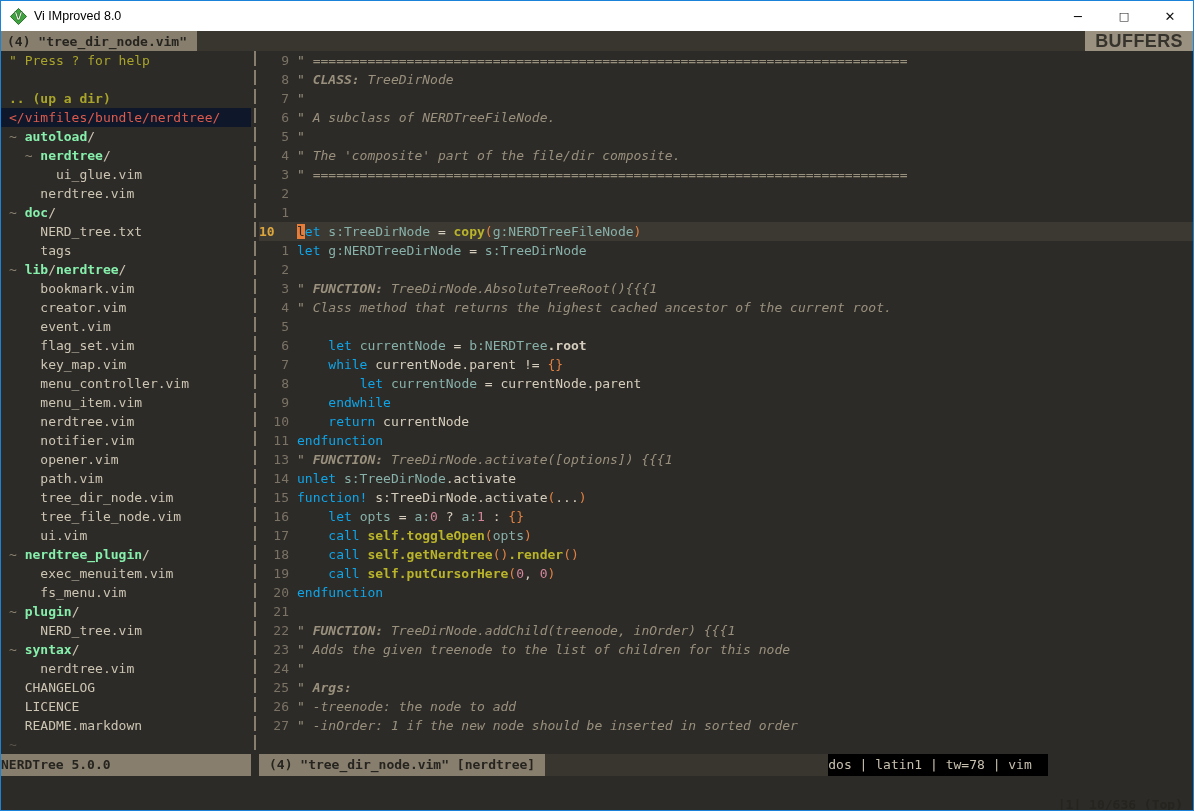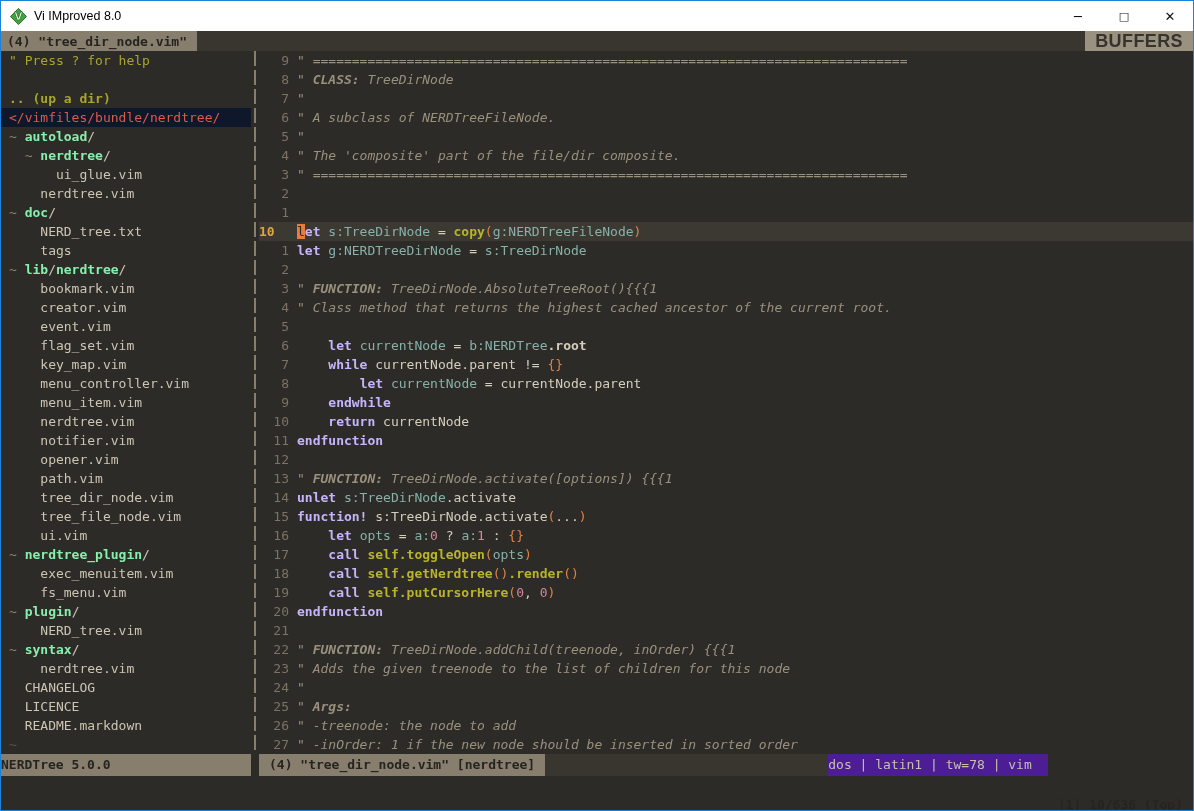--- a/index.html
+++ b/index.html
@@ -36,21 +36,21 @@
   .sidebar .row { padding-left:8px; }
   .hl-row { background:#0f172a; }
   .code-row { display:flex; }
   .cur-row { background:#3c3933; }
   .gut { width:30px; flex:none; text-align:right; color:#7b7366; }
   .gut.curnum { text-align:left; color:#dda63d; font-weight:bold; }
   .ctext { padding-left:8px; white-space:pre; }
   
   .s-fg  { color:#d5cdbd; }
   .s-fgb { color:#d5cdbd; font-weight:bold; }
-  .s-kw  { color:#c4b5fd;font-weight:bold; }
+  .s-kw  { color:#0ea5e9; }
   .s-id  { color:#88b1aa; }
   .s-fn  { color:#b9b42a; font-weight:bold; }
   .s-br  { color:#e08243; }
   .s-num { color:#d3869b; }
   .s-cm  { color:#99907e; font-style:italic; }
   .s-cmb { color:#99907e; font-style:italic; font-weight:bold; }
   .s-cur { background:#e87d3a; color:#2d2b27; }
   
   .s-help  { color:#a9a52b; }
   .s-updir { color:#a9a52b; font-weight:bold; }
@@ -60,21 +60,21 @@
   .s-dim   { color:#8a8170; }
   .s-file  { color:#cdc5b4; }
   .s-tilde { color:#57534a; }
   
   .statusline { height:22px; display:flex; font-size:13px; align-items:stretch; }
   .st-seg { background:#877e6e; color:#26241f; font-weight:bold; line-height:22px; white-space:pre; }
   .st-left { width:250px; }
   .st-gap { width:8px; background:#2d2b27; }
   .st-mid { padding:0 10px; }
   .st-fill { flex:1; background:#39352f; }
-  .st-flags { background:#4c1d95; color:#c8c0af; line-height:22px; padding-right:16px; white-space:pre; }
+  .st-flags { background:#000000; color:#c8c0af; line-height:22px; padding-right:16px; white-space:pre; }
   .st-ruler { padding:0 10px;margin-top:40px; }
   
   .cmdline { height:34px; background:#2d2b27; }
 </style>
 </head>
 <body>
 
 <div class="titlebar">
   <svg class="vim-icon" viewBox="0 0 20 20">
     <polygon points="10,0.5 19.5,10 10,19.5 0.5,10" fill="#3fa33f" stroke="#1c5c1c" stroke-width="1"></polygon>
@@ -152,21 +152,20 @@
         <div class="row code-row"><span class="gut">2</span><span class="ctext"></span></div>
         <div class="row code-row"><span class="gut">3</span><span class="ctext"><span class="s-cm">" </span><span class="s-cmb">FUNCTION:</span><span class="s-cm"> TreeDirNode.AbsoluteTreeRoot(){{{1</span></span></div>
         <div class="row code-row"><span class="gut">4</span><span class="ctext"><span class="s-cm">" Class method that returns the highest cached ancestor of the current root.</span></span></div>
         <div class="row code-row"><span class="gut">5</span></div>
         <div class="row code-row"><span class="gut">6</span><span class="ctext"><span class="s-fg">    </span><span class="s-kw">let</span><span class="s-fg"> </span><span class="s-id">currentNode</span><span class="s-fg"> = </span><span class="s-id">b:NERDTree</span><span class="s-fgb">.root</span></span></div>
         <div class="row code-row"><span class="gut">7</span><span class="ctext"><span class="s-fg">    </span><span class="s-kw">while</span><span class="s-fg"> currentNode.parent != </span><span class="s-br">{}</span></span></div>
         <div class="row code-row"><span class="gut">8</span><span class="ctext"><span class="s-fg">        </span><span class="s-kw">let</span><span class="s-fg"> </span><span class="s-id">currentNode</span><span class="s-fg"> = currentNode.parent</span></span></div>
         <div class="row code-row"><span class="gut">9</span><span class="ctext"><span class="s-fg">    </span><span class="s-kw">endwhile</span></span></div>
         <div class="row code-row"><span class="gut">10</span><span class="ctext"><span class="s-fg">    </span><span class="s-kw">return</span><span class="s-fg"> currentNode</span></span></div>
         <div class="row code-row"><span class="gut">11</span><span class="ctext"><span class="s-kw">endfunction</span></span></div>
-        <div class="row code-row"><span class="gut">12</span><span class="ctext"></span></div>
         <div class="row code-row"><span class="gut">13</span><span class="ctext"><span class="s-cm">" </span><span class="s-cmb">FUNCTION:</span><span class="s-cm"> TreeDirNode.activate([options]) {{{1</span></span></div>
         <div class="row code-row"><span class="gut">14</span><span class="ctext"><span class="s-kw">unlet</span><span class="s-fg"> </span><span class="s-id">s:TreeDirNode</span><span class="s-fg">.activate</span></span></div>
         <div class="row code-row"><span class="gut">15</span><span class="ctext"><span class="s-kw">function!</span><span class="s-fg"> s:TreeDirNode.activate</span><span class="s-br">(</span><span class="s-fg">...</span><span class="s-br">)</span></span></div>
         <div class="row code-row"><span class="gut">16</span><span class="ctext"><span class="s-fg">    </span><span class="s-kw">let</span><span class="s-fg"> </span><span class="s-id">opts</span><span class="s-fg"> = </span><span class="s-id">a:</span><span class="s-num">0</span><span class="s-fg"> ? </span><span class="s-id">a:</span><span class="s-num">1</span><span class="s-fg"> : </span><span class="s-br">{}</span></span></div>
         <div class="row code-row"><span class="gut">17</span><span class="ctext"><span class="s-fg">    </span><span class="s-kw">call</span><span class="s-fg"> </span><span class="s-fn">self.toggleOpen</span><span class="s-br">(</span><span class="s-id">opts</span><span class="s-br">)</span></span></div>
         <div class="row code-row"><span class="gut">18</span><span class="ctext"><span class="s-fg">    </span><span class="s-kw">call</span><span class="s-fg"> </span><span class="s-fn">self.getNerdtree</span><span class="s-br">()</span><span class="s-fn">.render</span><span class="s-br">()</span></span></div>
         <div class="row code-row"><span class="gut">19</span><span class="ctext"><span class="s-fg">    </span><span class="s-kw">call</span><span class="s-fg"> </span><span class="s-fn">self.putCursorHere</span><span class="s-br">(</span><span class="s-num">0</span><span class="s-fg">, </span><span class="s-num">0</span><span class="s-br">)</span></span></div>
         <div class="row code-row"><span class="gut">20</span><span class="ctext"><span class="s-kw">endfunction</span></span></div>
         <div class="row code-row"><span class="gut">21</span><span class="ctext"></span></div>
         <div class="row code-row"><span class="gut">22</span><span class="ctext"><span class="s-cm">" </span><span class="s-cmb">FUNCTION:</span><span class="s-cm"> TreeDirNode.addChild(treenode, inOrder) {{{1</span></span></div>

